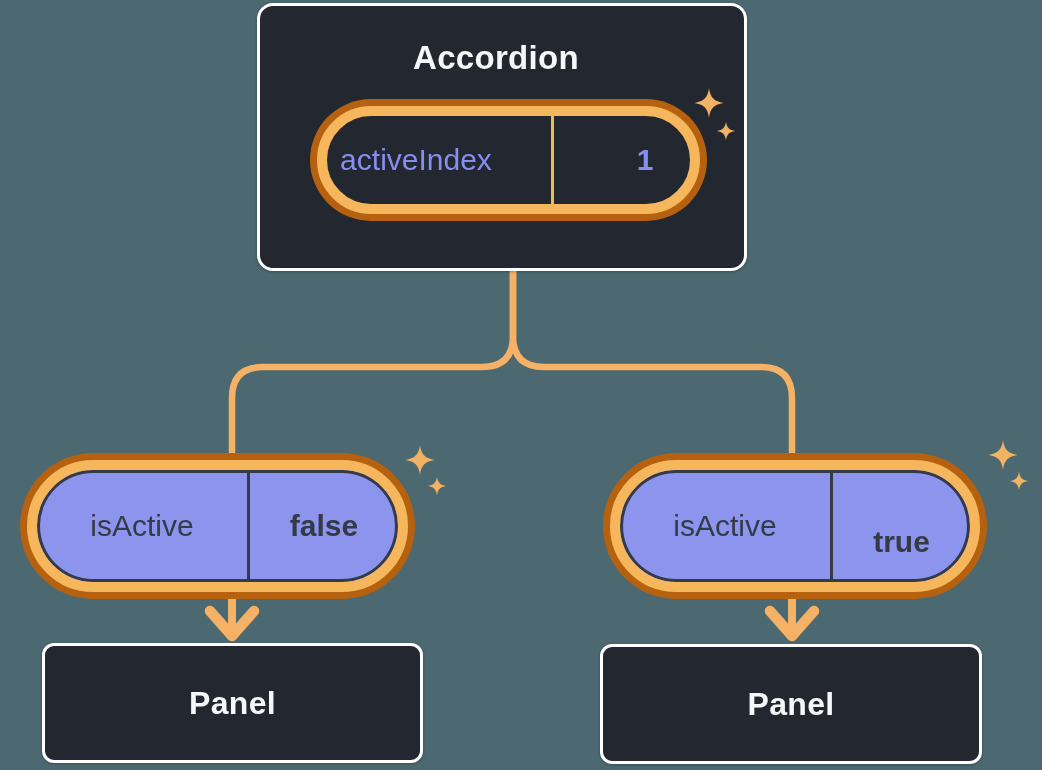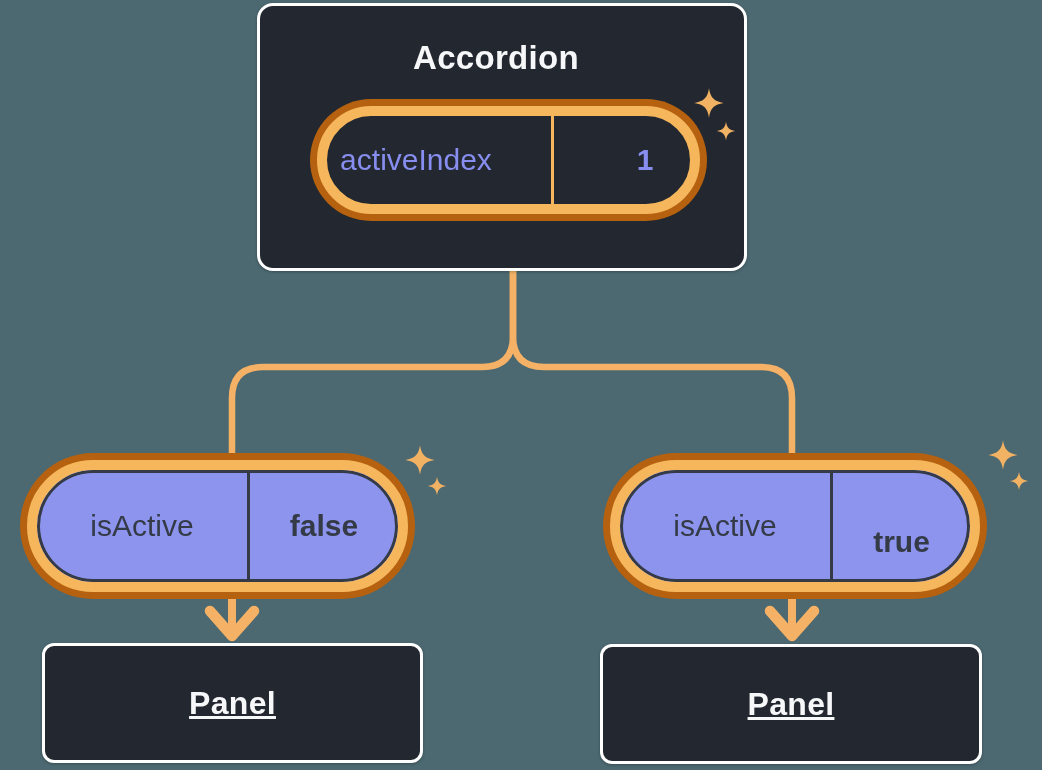--- a/index.html
+++ b/index.html
@@ -23,21 +23,21 @@
   }
   .accordion-box{left:257px;top:3px;width:490px;height:268px;border-radius:16px;}
   .node-title{
     position:absolute;left:0;right:12px;top:33px;text-align:center;
     font-size:33px;font-weight:600;letter-spacing:0.3px;
     color:var(--light-text,#F6F7F9);
   }
   .panel{display:flex;align-items:center;justify-content:center;border-radius:12px;}
   .panel-left{left:42px;top:643px;width:381px;height:120px;}
   .panel-right{left:600px;top:644px;width:382px;height:120px;}
-  .panel-title{font-size:32px;font-weight:600;letter-spacing:0.3px;color:var(--light-text,#F6F7F9);text-decoration:underline;}
+  .panel-title{font-size:32px;font-weight:600;letter-spacing:0.3px;color:var(--light-text,#F6F7F9);}
 
   .pill{
     position:absolute;z-index:3;box-sizing:border-box;
     border-radius:999px;
     border:10px solid var(--ring-inner-orange,#F6B75C);
     display:flex;align-items:stretch;overflow:hidden;
   }
   .state-pill{
     left:317px;top:106px;width:383px;height:108px;
     background:var(--box-fill,#23272F);

